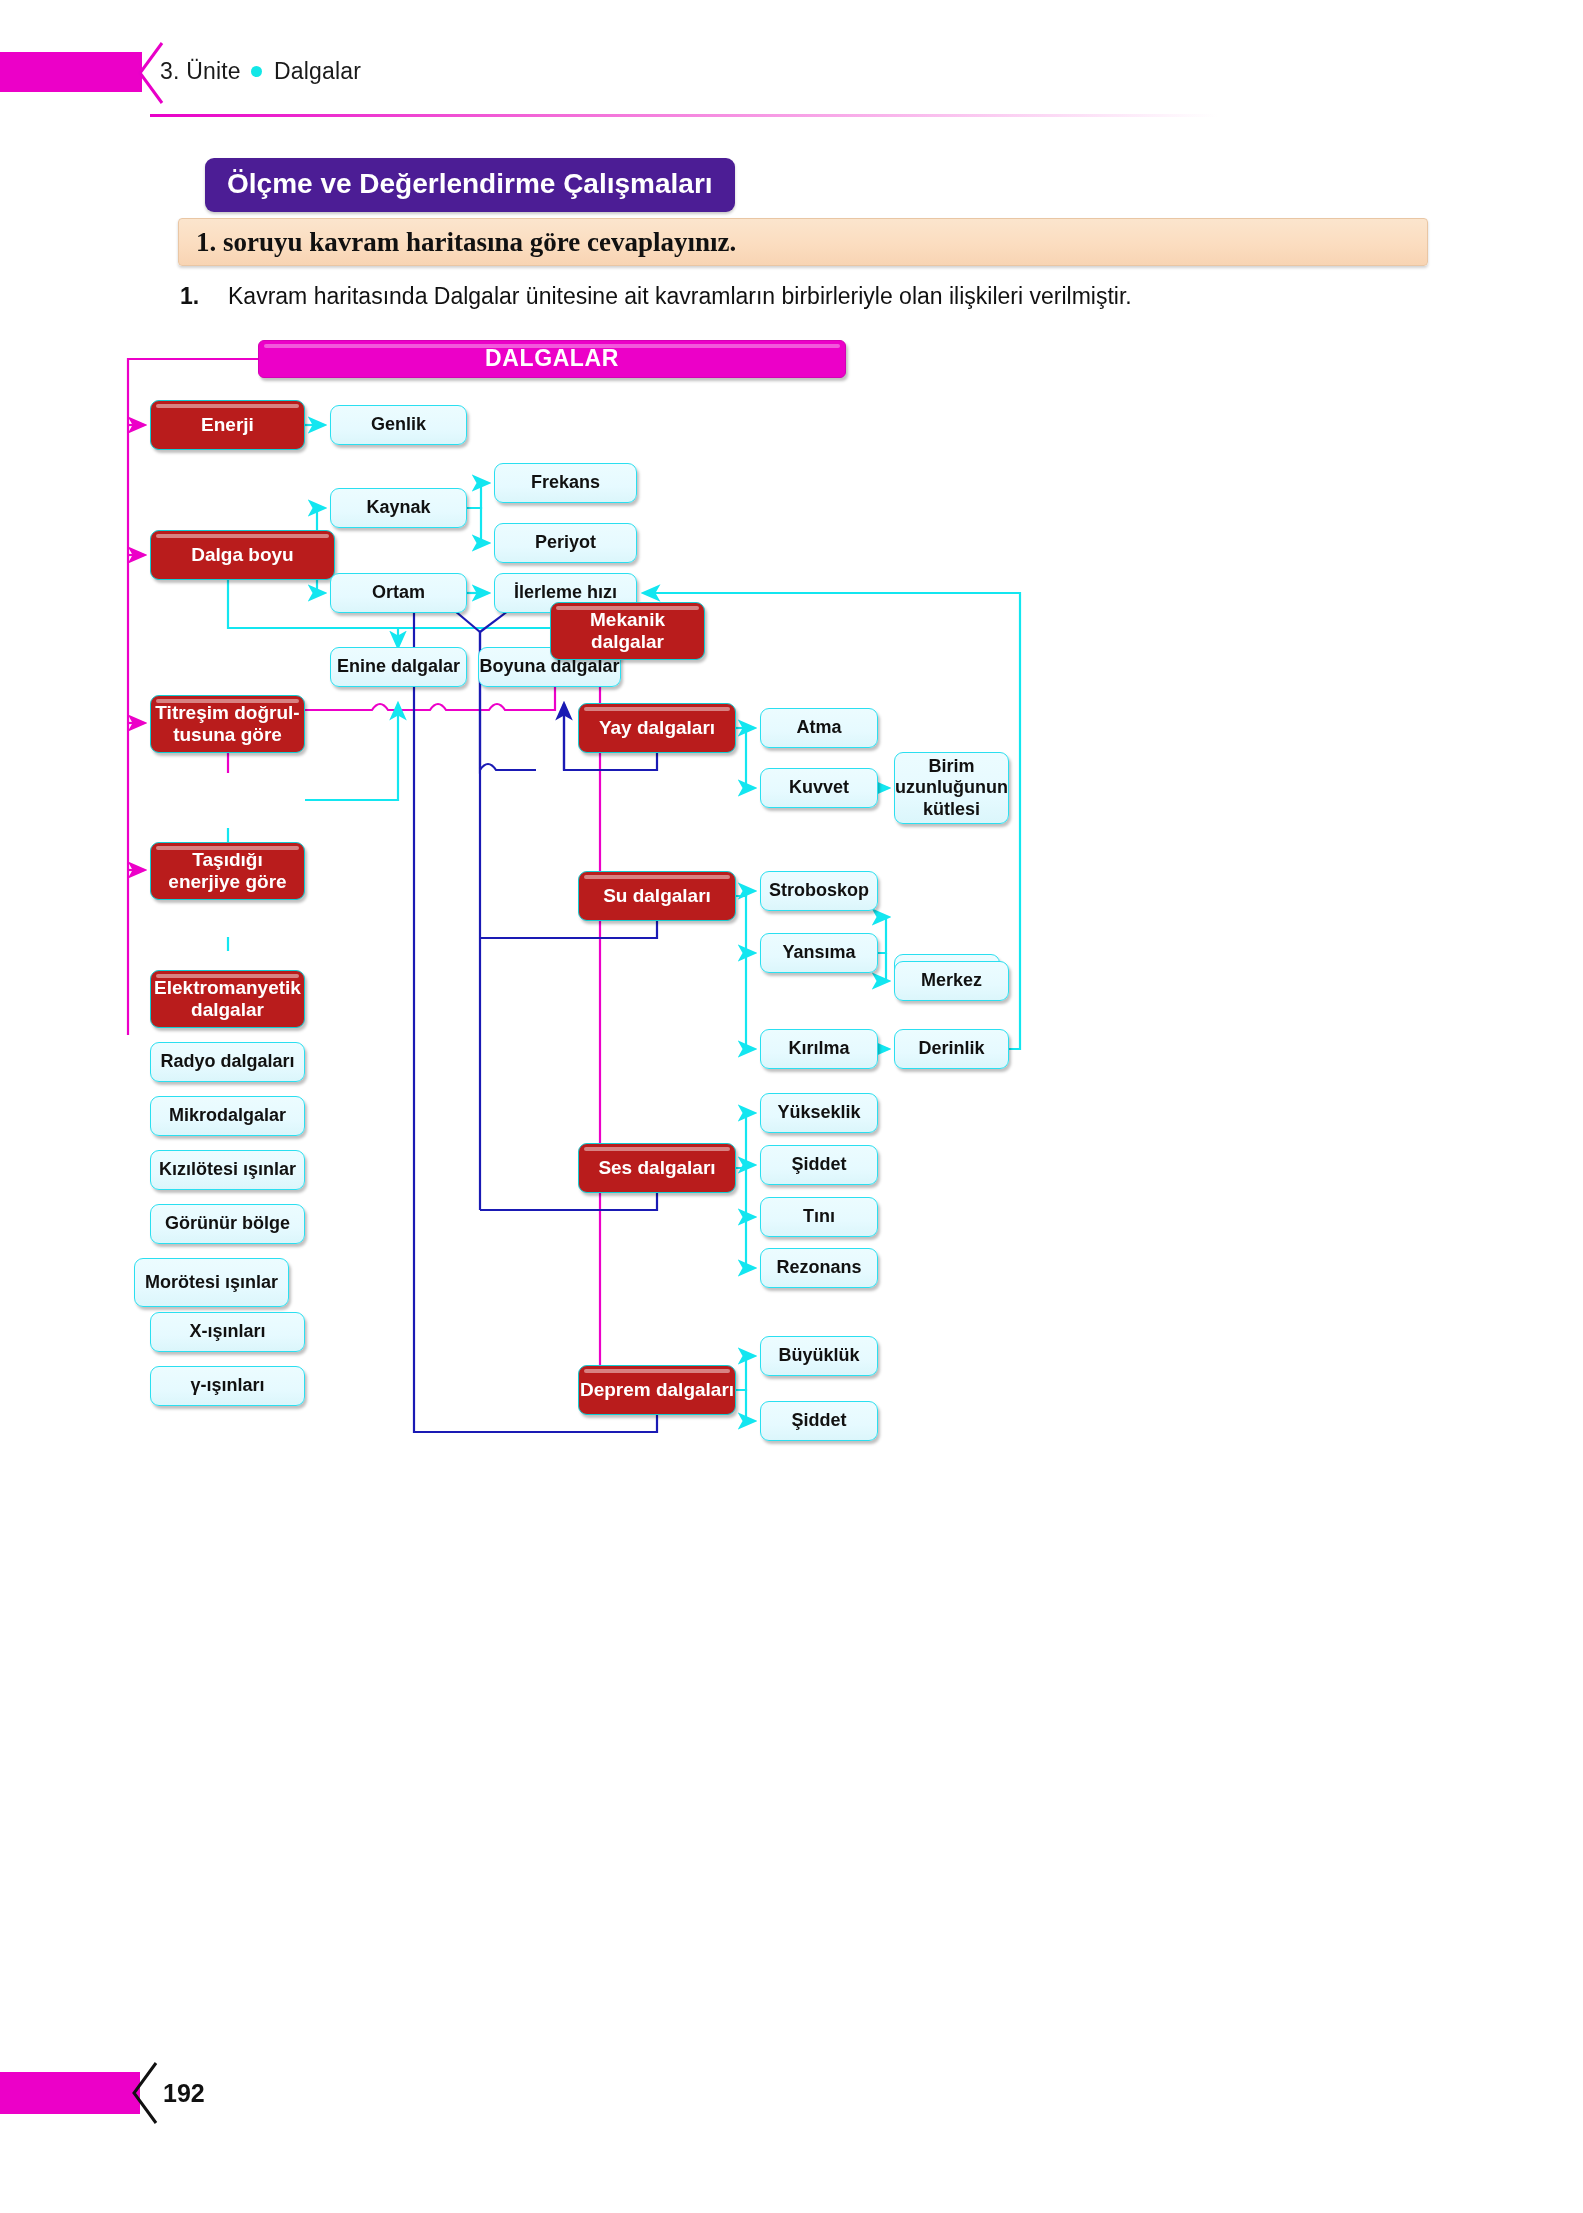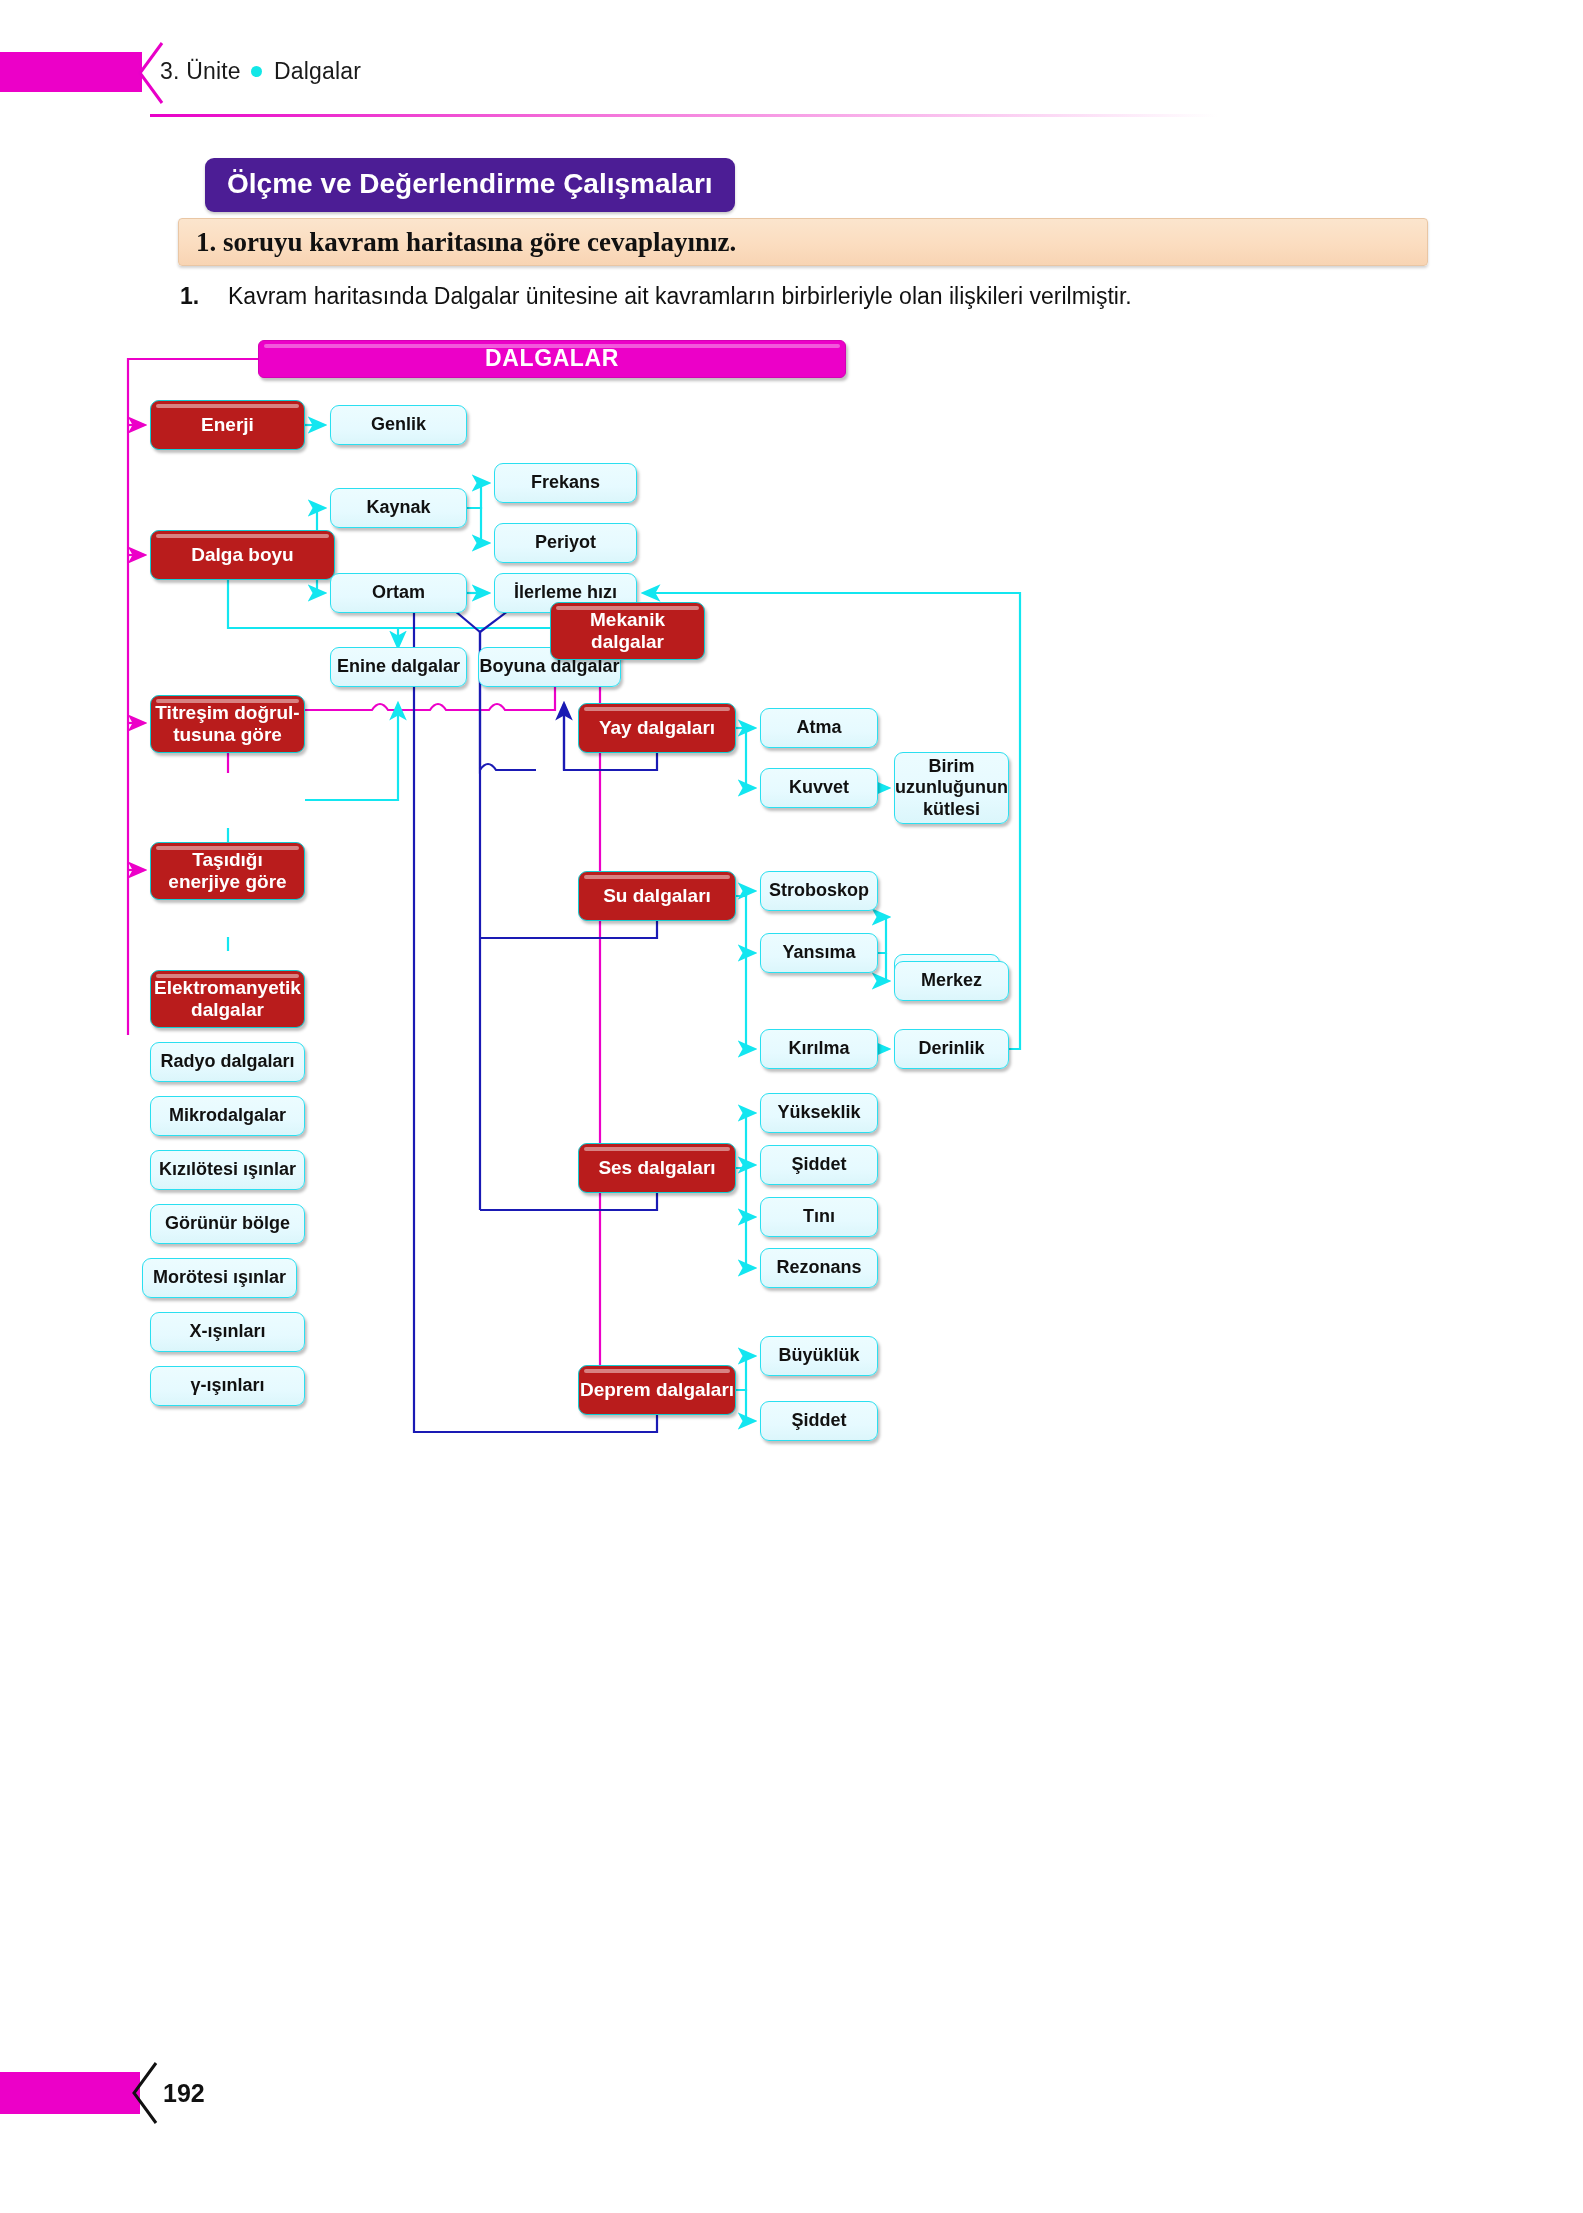--- a/index.html
+++ b/index.html
@@ -246,21 +246,21 @@
   <div class="node light" style="left:494px; top:233px; width:143px; height:40px;">İlerleme hızı</div>
   <div class="node dark" style="left:150px; top:355px; width:155px; height:58px;">Titreşim doğrul-<br>tusuna göre</div>
   <div class="node light" style="left:330px; top:307px; width:137px; height:40px;">Enine dalgalar</div>
   <div class="node light" style="left:478px; top:307px; width:143px; height:40px;">Boyuna dalgalar</div>
   <div class="node dark" style="left:150px; top:502px; width:155px; height:58px;">Taşıdığı<br>enerjiye göre</div>
   <div class="node dark" style="left:150px; top:630px; width:155px; height:58px;">Elektromanyetik<br>dalgalar</div>
   <div class="node light" style="left:150px; top:702px; width:155px; height:40px;">Radyo dalgaları</div>
   <div class="node light" style="left:150px; top:756px; width:155px; height:40px;">Mikrodalgalar</div>
   <div class="node light" style="left:150px; top:810px; width:155px; height:40px;">Kızılötesi ışınlar</div>
   <div class="node light" style="left:150px; top:864px; width:155px; height:40px;">Görünür bölge</div>
-  <div class="node light" style="left:142px; top:918px; width:155px; height:40px;">Morötesi ışınlar</div>
+  <div class="node light" style="left:134px; top:918px; width:155px; height:49px;">Morötesi ışınlar</div>
   <div class="node light" style="left:150px; top:972px; width:155px; height:40px;">X-ışınları</div>
   <div class="node light" style="left:150px; top:1026px;width:155px; height:40px;">γ-ışınları</div>
   <div class="node dark" style="left:550px; top:262px; width:155px; height:58px;">Mekanik<br>dalgalar</div>
   <div class="node dark" style="left:578px; top:363px; width:158px; height:50px;">Yay dalgaları</div>
   <div class="node light" style="left:760px; top:368px; width:118px; height:40px;">Atma</div>
   <div class="node light" style="left:760px; top:428px; width:118px; height:40px;">Kuvvet</div>
   <div class="node light" style="left:894px; top:412px; width:115px; height:72px;">Birim<br>uzunluğunun<br>kütlesi</div>
   <div class="node dark" style="left:578px; top:531px; width:158px; height:50px;">Su dalgaları</div>
   <div class="node light" style="left:760px; top:531px; width:118px; height:40px;">Stroboskop</div>
   <div class="node light" style="left:760px; top:593px; width:118px; height:40px;">Yansıma</div>

